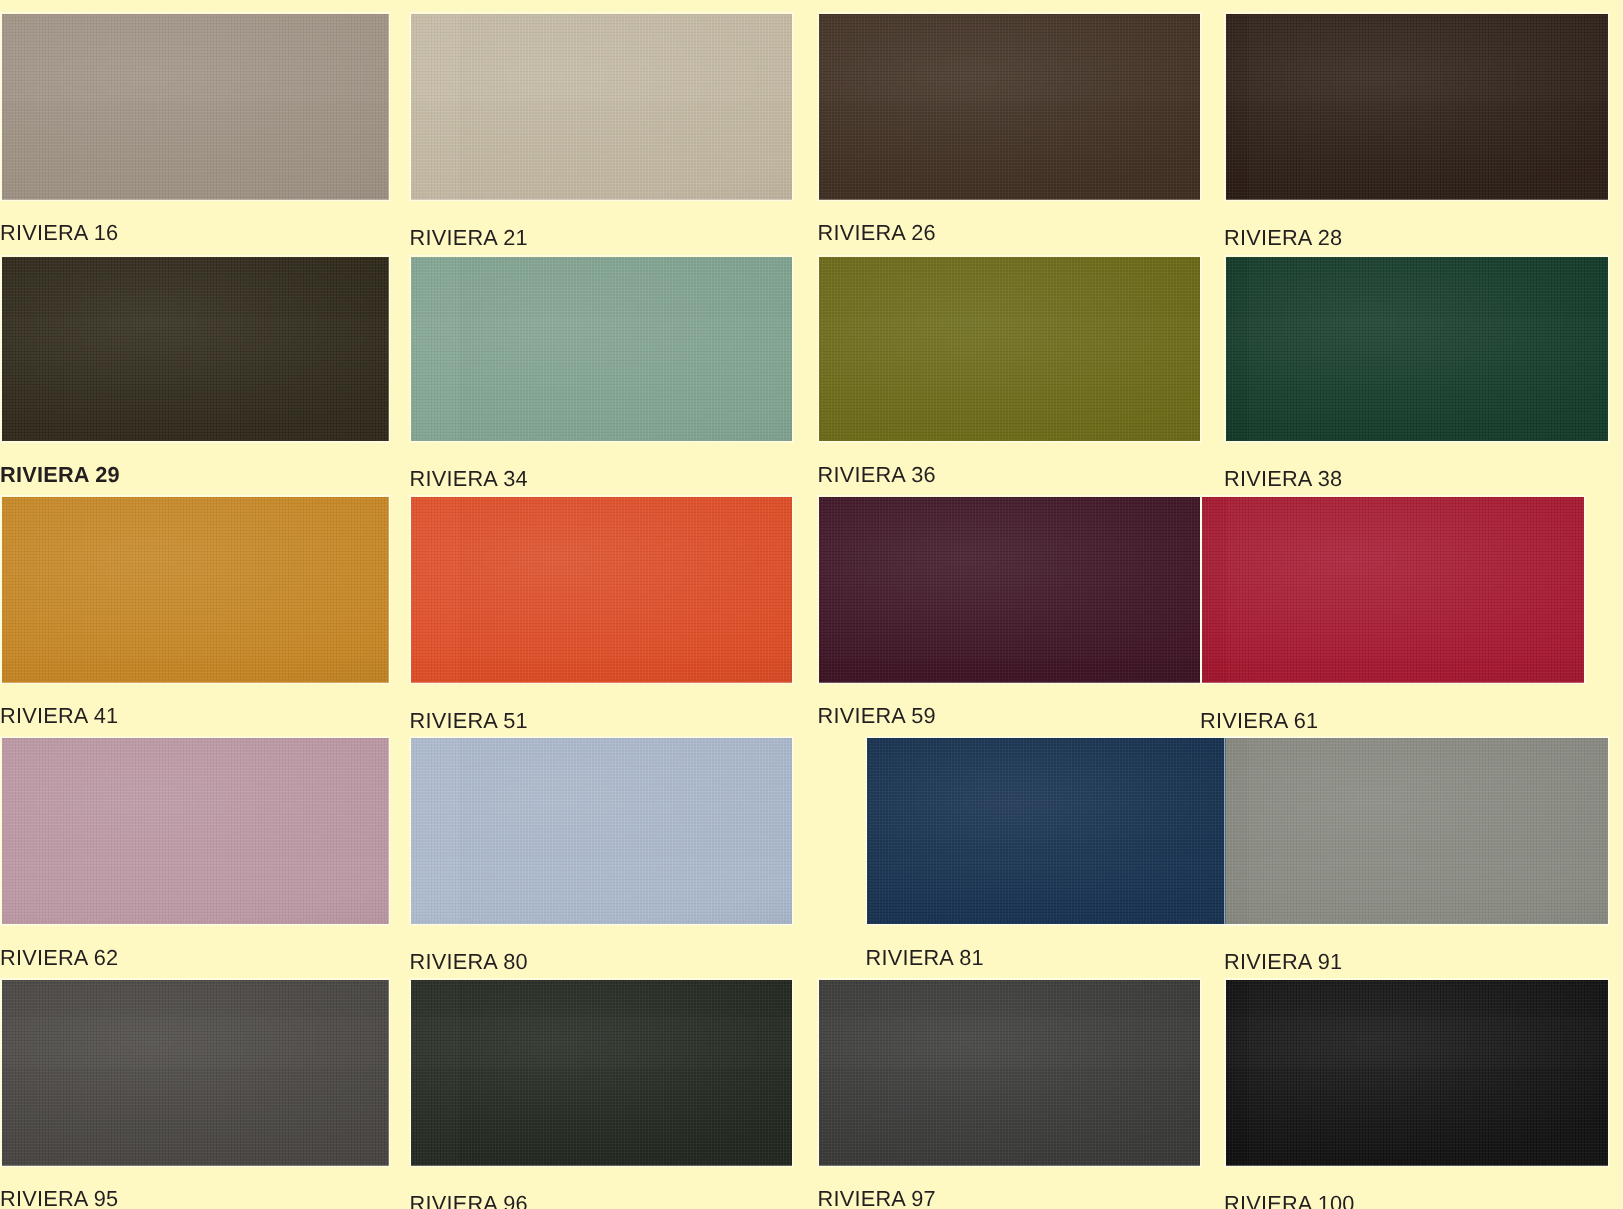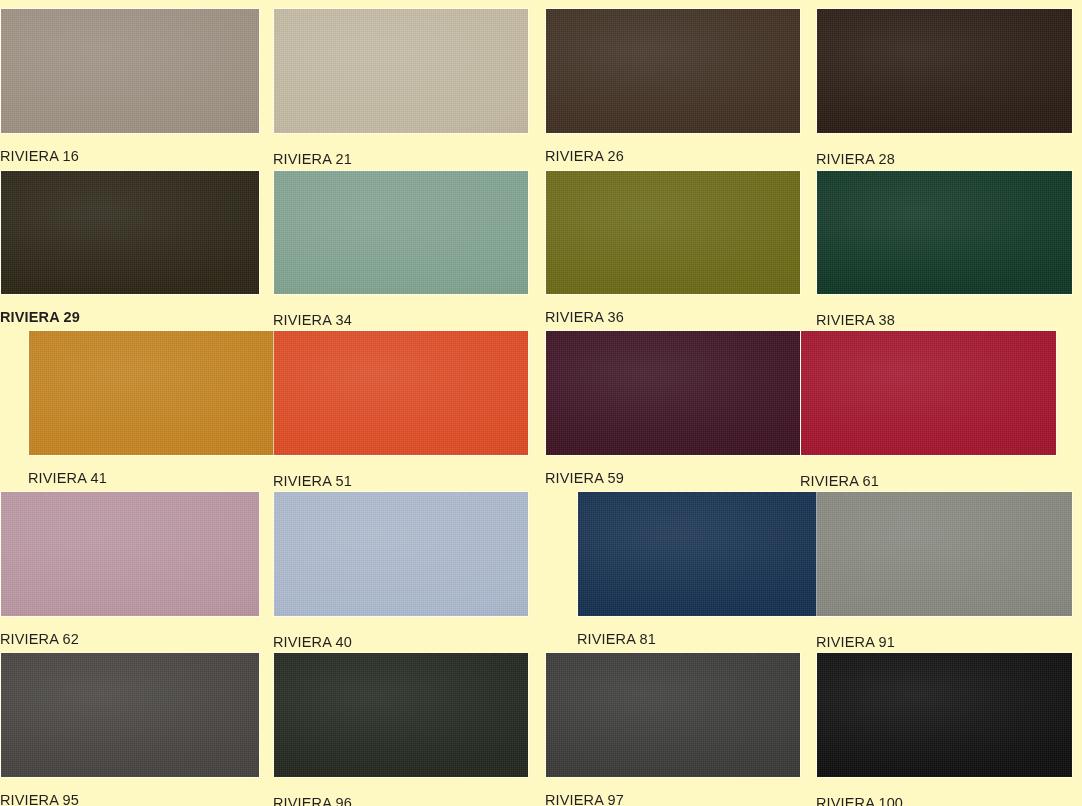--- a/index.html
+++ b/index.html
@@ -99,21 +99,21 @@
       <div class="swatch-label" style="top: 142px;">RIVIERA 34</div>
     </div>
     <div class="swatch-cell" style="left: 545px; top: 170px; width: 256px; height: 159px;">
       <div class="swatch-chip" style="height: 125px; background-color: rgb(107, 106, 22);"></div>
       <div class="swatch-label" style="top: 139px;">RIVIERA 36</div>
     </div>
     <div class="swatch-cell" style="left: 816px; top: 170px; width: 257px; height: 162px;">
       <div class="swatch-chip" style="height: 125px; background-color: rgb(16, 55, 37);"></div>
       <div class="swatch-label" style="top: 142px;">RIVIERA 38</div>
     </div>
-    <div class="swatch-cell" style="left: 0px; top: 330px; width: 260px; height: 160px; margin-left: 28px;">
+    <div class="swatch-cell" style="left: 0px; top: 330px; width: 260px; height: 160px;">
       <div class="swatch-chip" style="height: 126px; background-color: rgb(197, 132, 32);"></div>
       <div class="swatch-label" style="top: 140px;">RIVIERA 41</div>
     </div>
     <div class="swatch-cell" style="left: 273px; top: 330px; width: 256px; height: 163px;">
       <div class="swatch-chip" style="height: 126px; background-color: rgb(223, 76, 37);"></div>
       <div class="swatch-label" style="top: 143px;">RIVIERA 51</div>
     </div>
     <div class="swatch-cell" style="left: 545px; top: 330px; width: 256px; height: 160px;">
       <div class="swatch-chip" style="height: 126px; background-color: rgb(61, 19, 36);"></div>
       <div class="swatch-label" style="top: 140px; text-align: right;">RIVIERA 59</div>
@@ -121,21 +121,21 @@
     <div class="swatch-cell" style="left: 800px; top: 330px; width: 257px; height: 163px;">
       <div class="swatch-chip" style="height: 126px; background-color: rgb(164, 20, 44);"></div>
       <div class="swatch-label" style="top: 143px;">RIVIERA 61</div>
     </div>
     <div class="swatch-cell" style="left: 0px; top: 491px; width: 260px; height: 160px;">
       <div class="swatch-chip" style="height: 126px; background-color: rgb(187, 151, 163);"></div>
       <div class="swatch-label" style="top: 140px;">RIVIERA 62</div>
     </div>
     <div class="swatch-cell" style="left: 273px; top: 491px; width: 256px; height: 163px;">
       <div class="swatch-chip" style="height: 126px; background-color: rgb(173, 186, 206);"></div>
-      <div class="swatch-label" style="top: 143px;">RIVIERA 40</div>
+      <div class="swatch-label" style="top: 143px;">RIVIERA 80</div>
     </div>
     <div class="swatch-cell" style="left: 545px; top: 491px; width: 256px; height: 160px; margin-left: 32px;">
       <div class="swatch-chip" style="height: 126px; background-color: rgb(21, 48, 79);"></div>
       <div class="swatch-label" style="top: 140px;">RIVIERA 81</div>
     </div>
     <div class="swatch-cell" style="left: 816px; top: 491px; width: 257px; height: 163px;">
       <div class="swatch-chip" style="height: 126px; background-color: rgb(135, 136, 127);"></div>
       <div class="swatch-label" style="top: 143px;">RIVIERA 91</div>
     </div>
     <div class="swatch-cell" style="left: 0px; top: 652px; width: 260px; height: 160px;">

